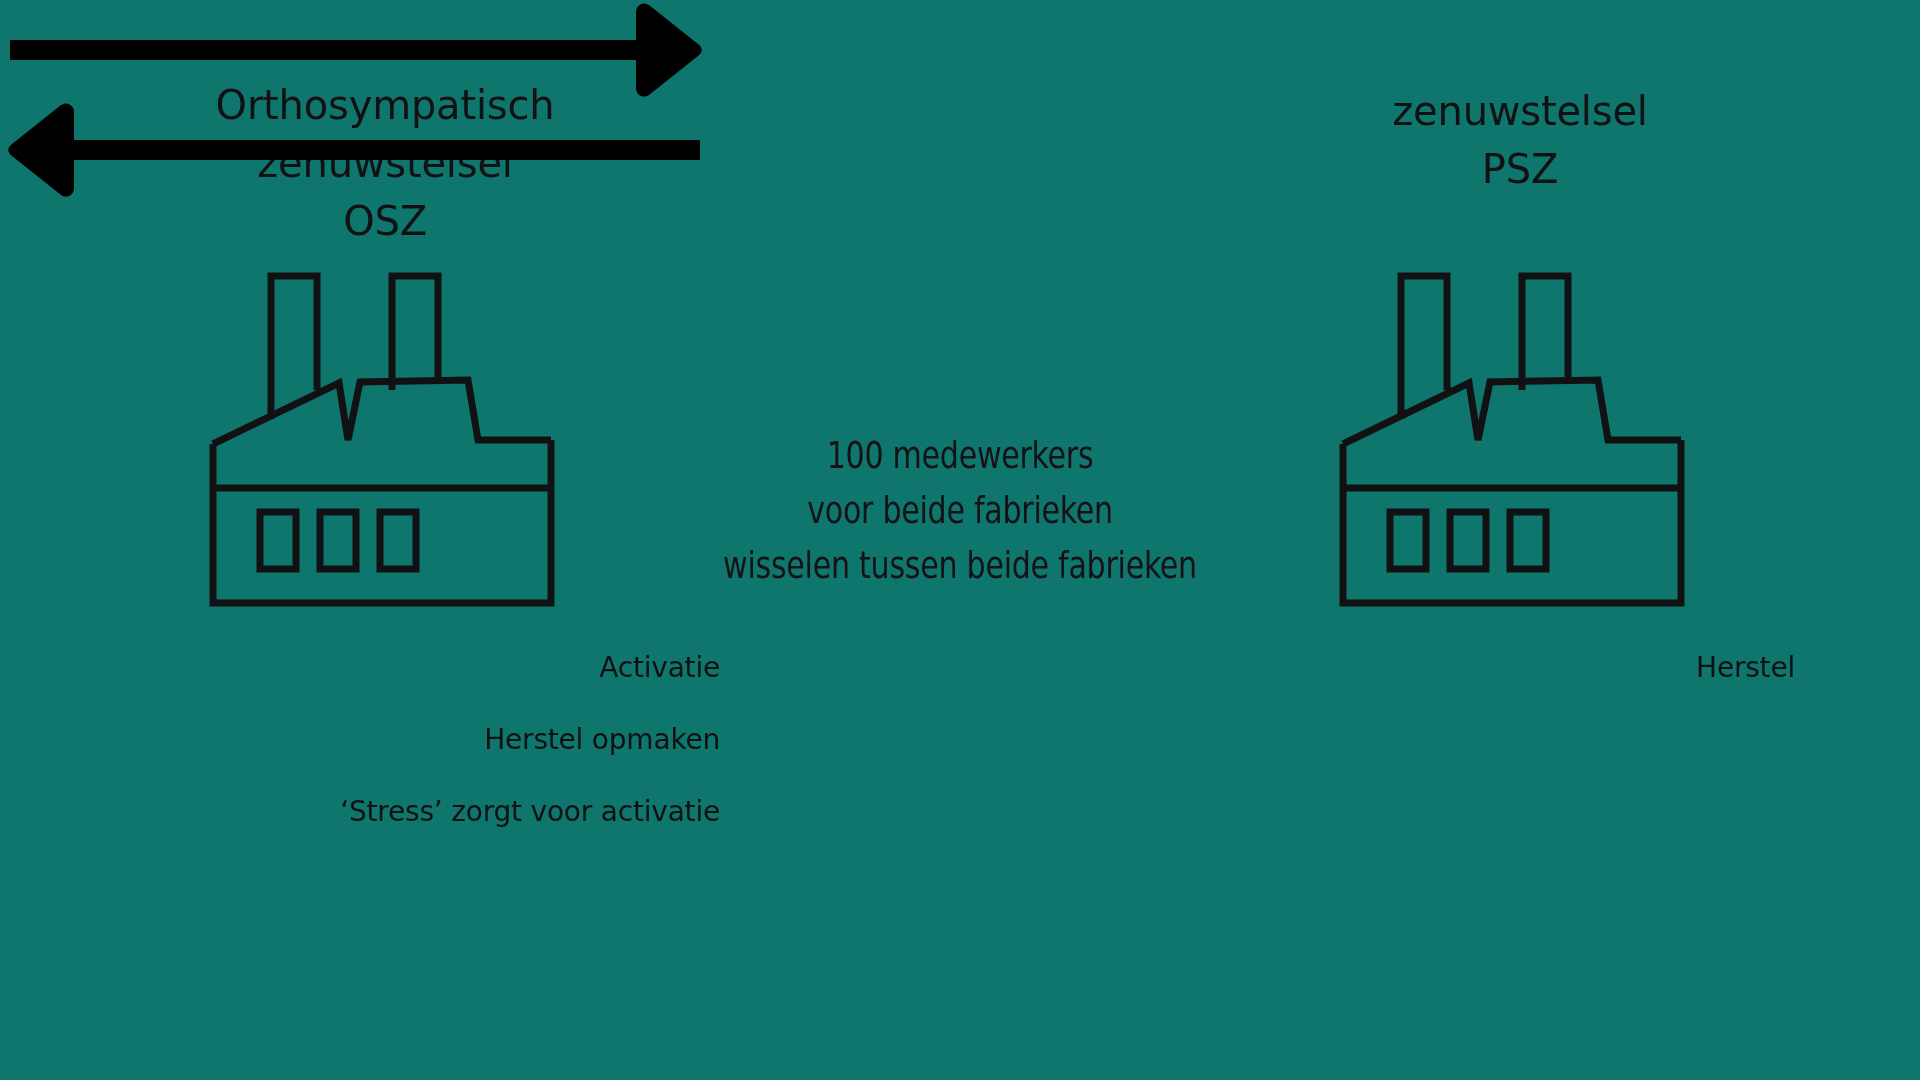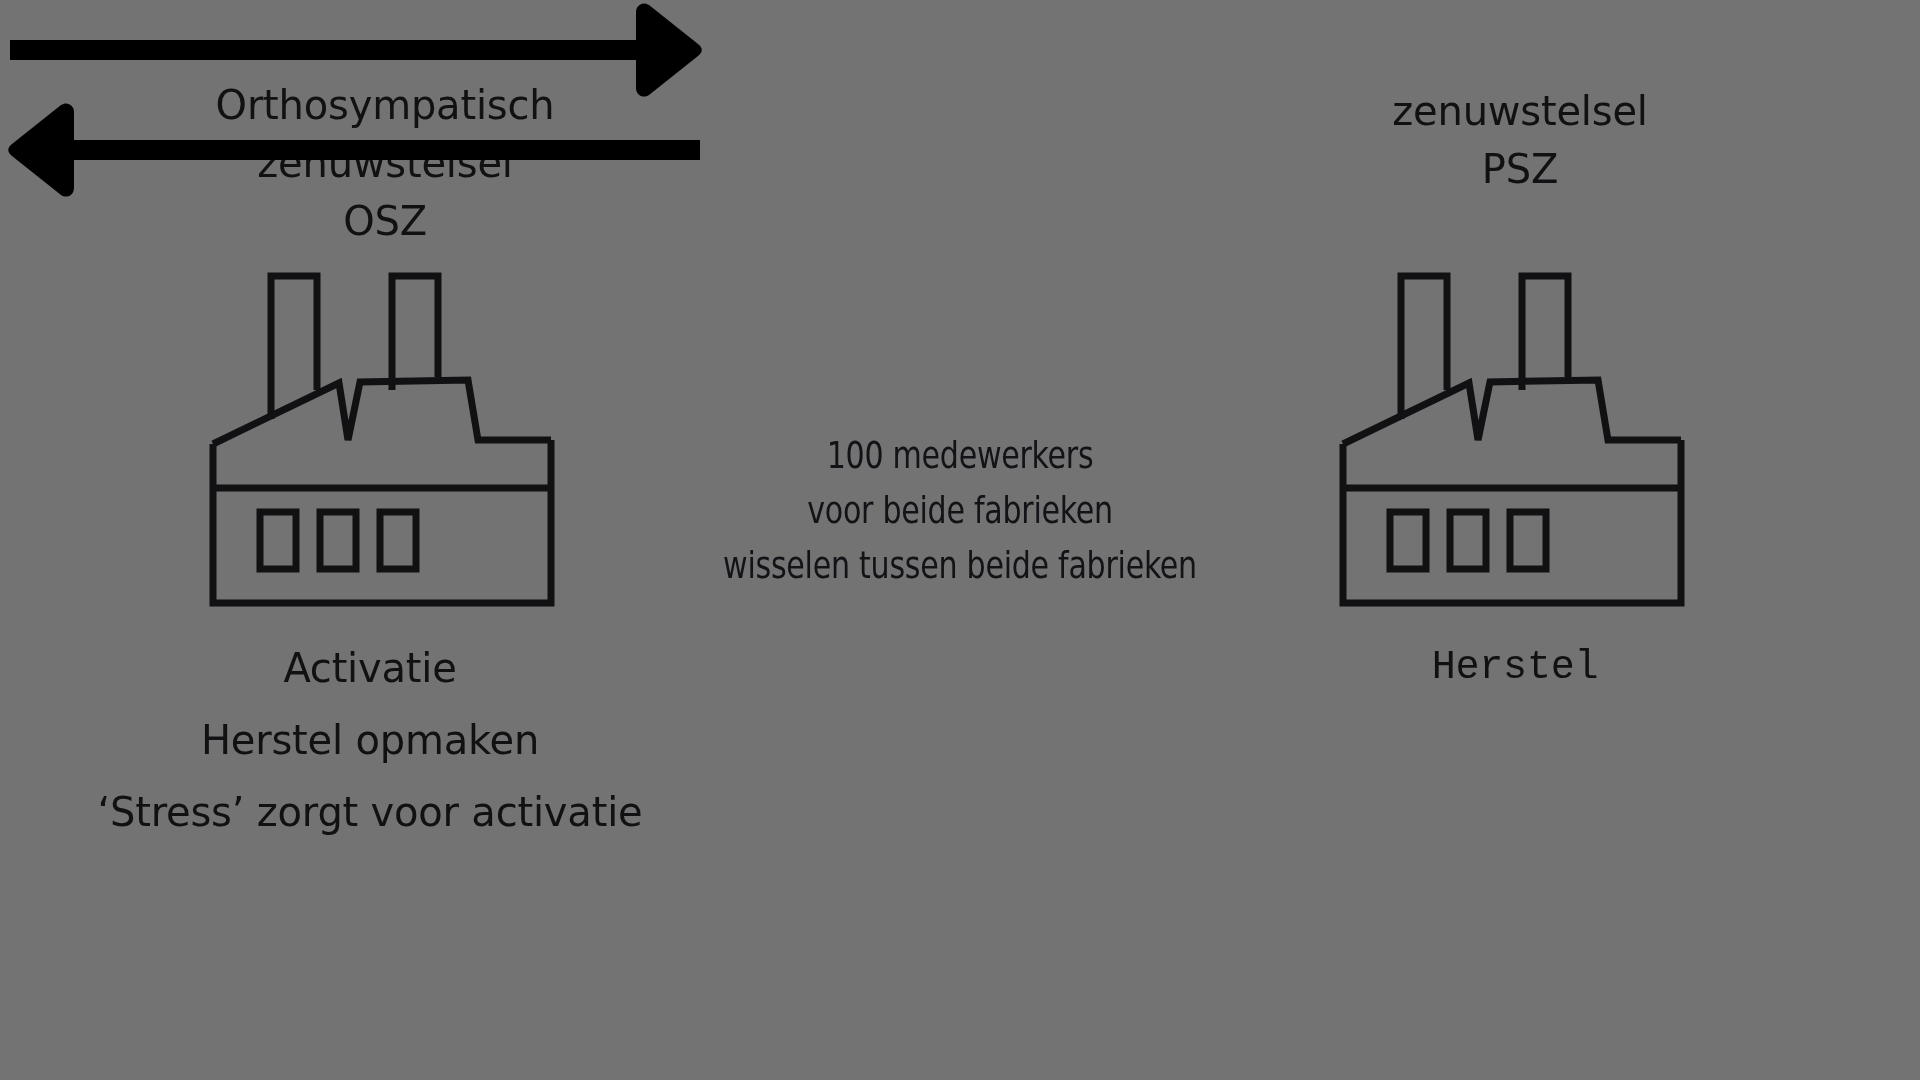--- a/index.html
+++ b/index.html
@@ -12,40 +12,41 @@
     background: #fceeec;
     font-family: "DejaVu Sans", sans-serif;
     overflow: hidden;
     position: relative;
   }
   #stage {
     position: absolute;
     left: 0; top: 0;
     width: 1920px;
     height: 1080px;
-    background: #737373;
+    background: #0f766e;
   }
 
   
   .txt-block {
     position: absolute;
     text-align: center;
     color: #111013;
     font-family: "DejaVu Sans", sans-serif;
     letter-spacing: -0.2px;
   }
   .title-block {
     font-size: 40px;
     line-height: 58px;
     font-weight: 400;
   }
   .label-block {
-    font-size: 40px;
+    font-size: 28px;
     line-height: 72px;
     font-weight: 400;
+    text-align: right;
   }
 
   
   #title-left {
     left: 105px;
     top: 76px;
     width: 560px;
   }
   
   #title-right {
@@ -57,21 +58,20 @@
   
   #labels-left {
     left: 20px;
     top: 632px;
     width: 700px;
   }
   #labels-right {
     left: 1235px;
     top: 632px;
     width: 560px;
-    font-family: Liberation Mono, monospace;
   }
   .lbl-line { display: block; white-space: nowrap; }
 
   
   #center-caption {
     position: absolute;
     left: 560px;
     top: 428px;
     width: 800px;
     text-align: center;

